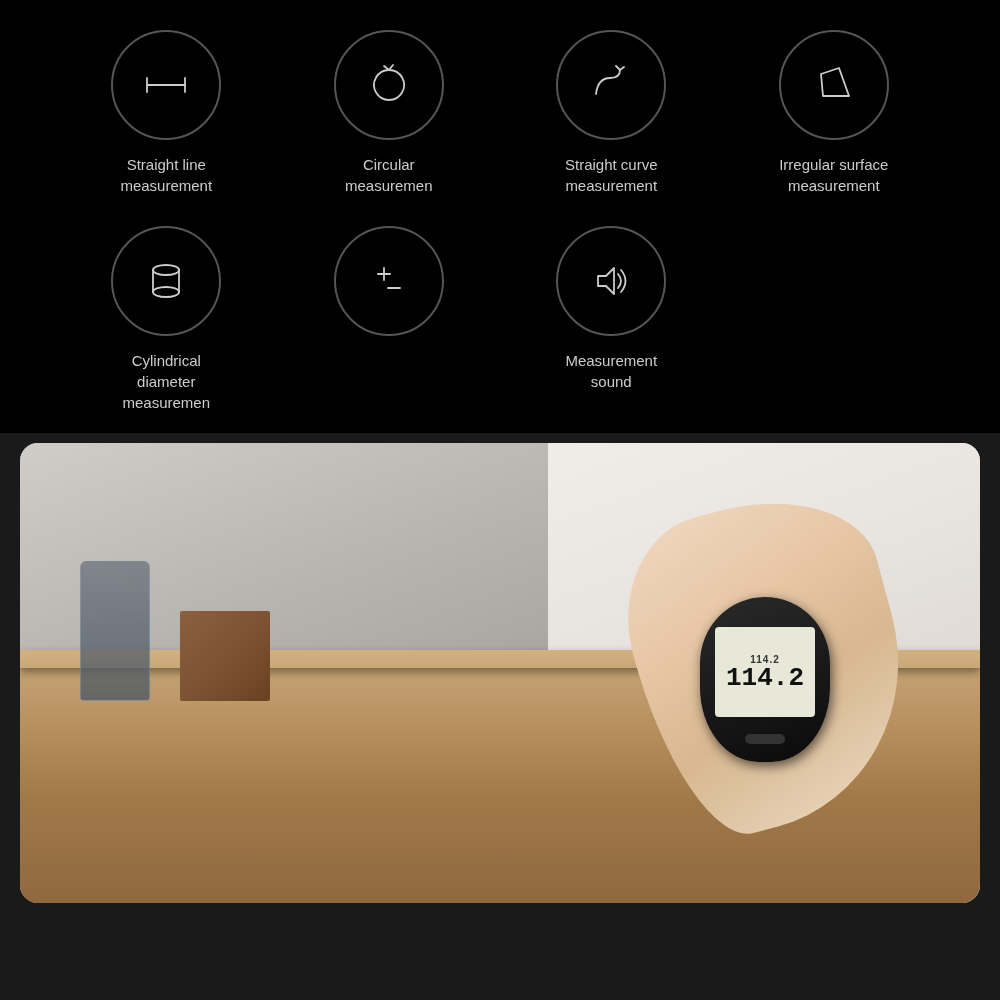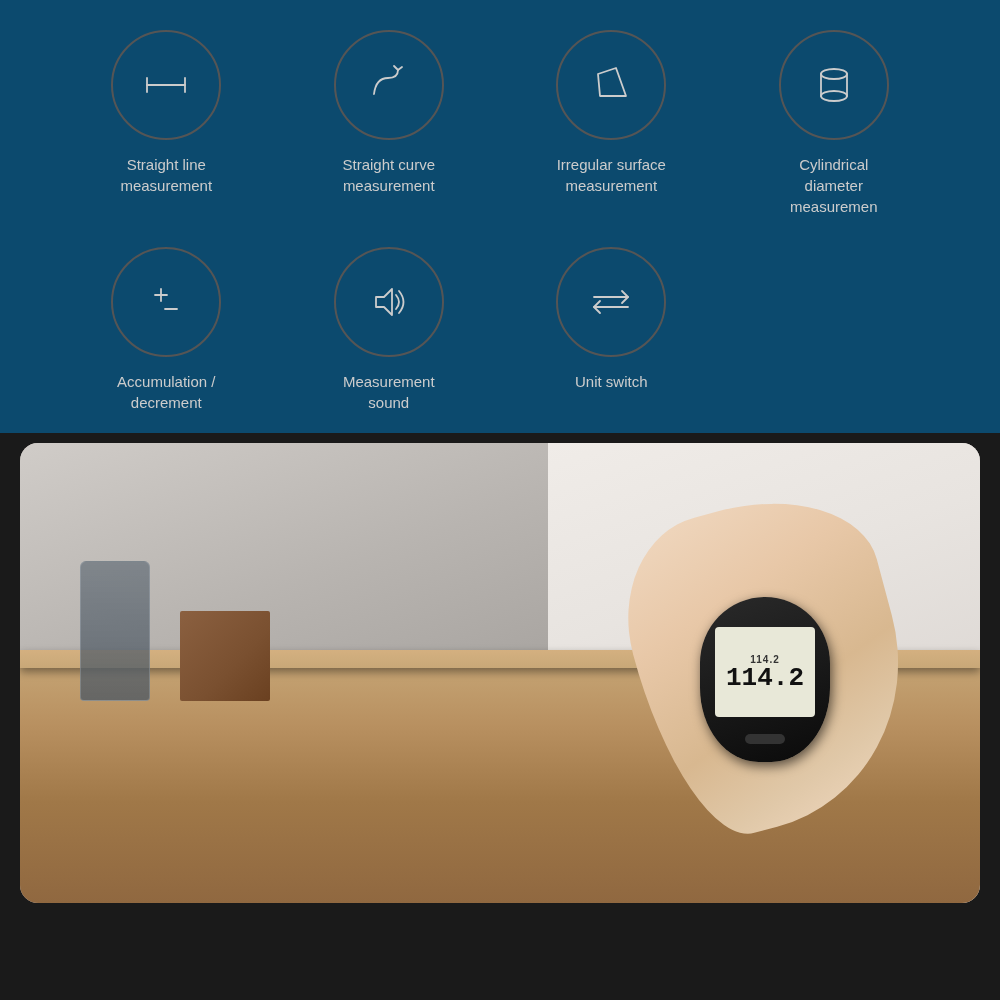--- a/index.html
+++ b/index.html
@@ -6,21 +6,21 @@
 
     body {
       width: 1000px;
       height: 1000px;
       background: #1a1a1a;
       font-family: 'Arial', sans-serif;
       overflow: hidden;
     }
 
     .top-section {
-      background: #0c4a6e;
+      background: #000000;
       padding: 30px 60px 20px;
     }
 
     .icons-grid {
       display: grid;
       grid-template-columns: repeat(4, 1fr);
       gap: 30px 10px;
     }
 
     .icon-item {
@@ -240,20 +240,30 @@
           <svg viewBox="0 0 54 54">
             <line x1="8" y1="27" x2="46" y2="27"></line>
             <line x1="8" y1="20" x2="8" y2="34"></line>
             <line x1="46" y1="20" x2="46" y2="34"></line>
           </svg>
         </div>
         <span class="icon-label" style="white-space:pre-line">Straight line
 measurement</span>
       </div>
 
+      <div class="icon-item">
+        <div class="icon-circle">
+          <svg viewBox="0 0 54 54">
+            <path d="M27 12 A15 15 0 1 0 27.1 12" fill="none"></path>
+            <polyline points="22,8 27,12 31,7"></polyline>
+          </svg>
+        </div>
+        <span class="icon-label" style="white-space:pre-line">Circular
+measuremen</span>
+      </div>
 
       <div class="icon-item">
         <div class="icon-circle">
           <svg viewBox="0 0 54 54">
             <path d="M12 36 Q14 20 26 20 Q36 20 36 12"></path>
             <polyline points="32,8 36,12 40,9"></polyline>
           </svg>
         </div>
         <span class="icon-label" style="white-space:pre-line">Straight curve
 measurement</span>
@@ -284,47 +294,34 @@
       </div>
 
       <div class="icon-item">
         <div class="icon-circle">
           <svg viewBox="0 0 54 54">
             <line x1="22" y1="14" x2="22" y2="26"></line>
             <line x1="16" y1="20" x2="28" y2="20"></line>
             <line x1="26" y1="34" x2="38" y2="34"></line>
           </svg>
         </div>
-        <span class="icon-label" style="white-space:pre-line">Accumulation /
-decrement</span>
       </div>
 
       <div class="icon-item">
         <div class="icon-circle">
           <svg viewBox="0 0 54 54">
             <polygon points="14,22 22,22 30,14 30,40 22,32 14,32"></polygon>
             <path d="M34 20 Q40 27 34 34"></path>
             <path d="M37 16 Q46 27 37 38"></path>
           </svg>
         </div>
         <span class="icon-label" style="white-space:pre-line">Measurement
 sound</span>
       </div>
 
-      <div class="icon-item">
-        <div class="icon-circle">
-          <svg viewBox="0 0 54 54">
-            <line x1="10" y1="22" x2="44" y2="22"></line>
-            <polyline points="38,16 44,22 38,28"></polyline>
-            <line x1="44" y1="32" x2="10" y2="32"></line>
-            <polyline points="16,26 10,32 16,38"></polyline>
-          </svg>
-        </div>
-        <span class="icon-label" style="white-space:pre-line">Unit switch</span>
-      </div>
 
     </div>
   </div>
 
   <div class="photo-section">
     <div class="photo-bg">
       <div class="wall-bg"></div>
       <div class="white-bg-area"></div>
       <div class="table-surface">
         <div class="table-edge"></div>

